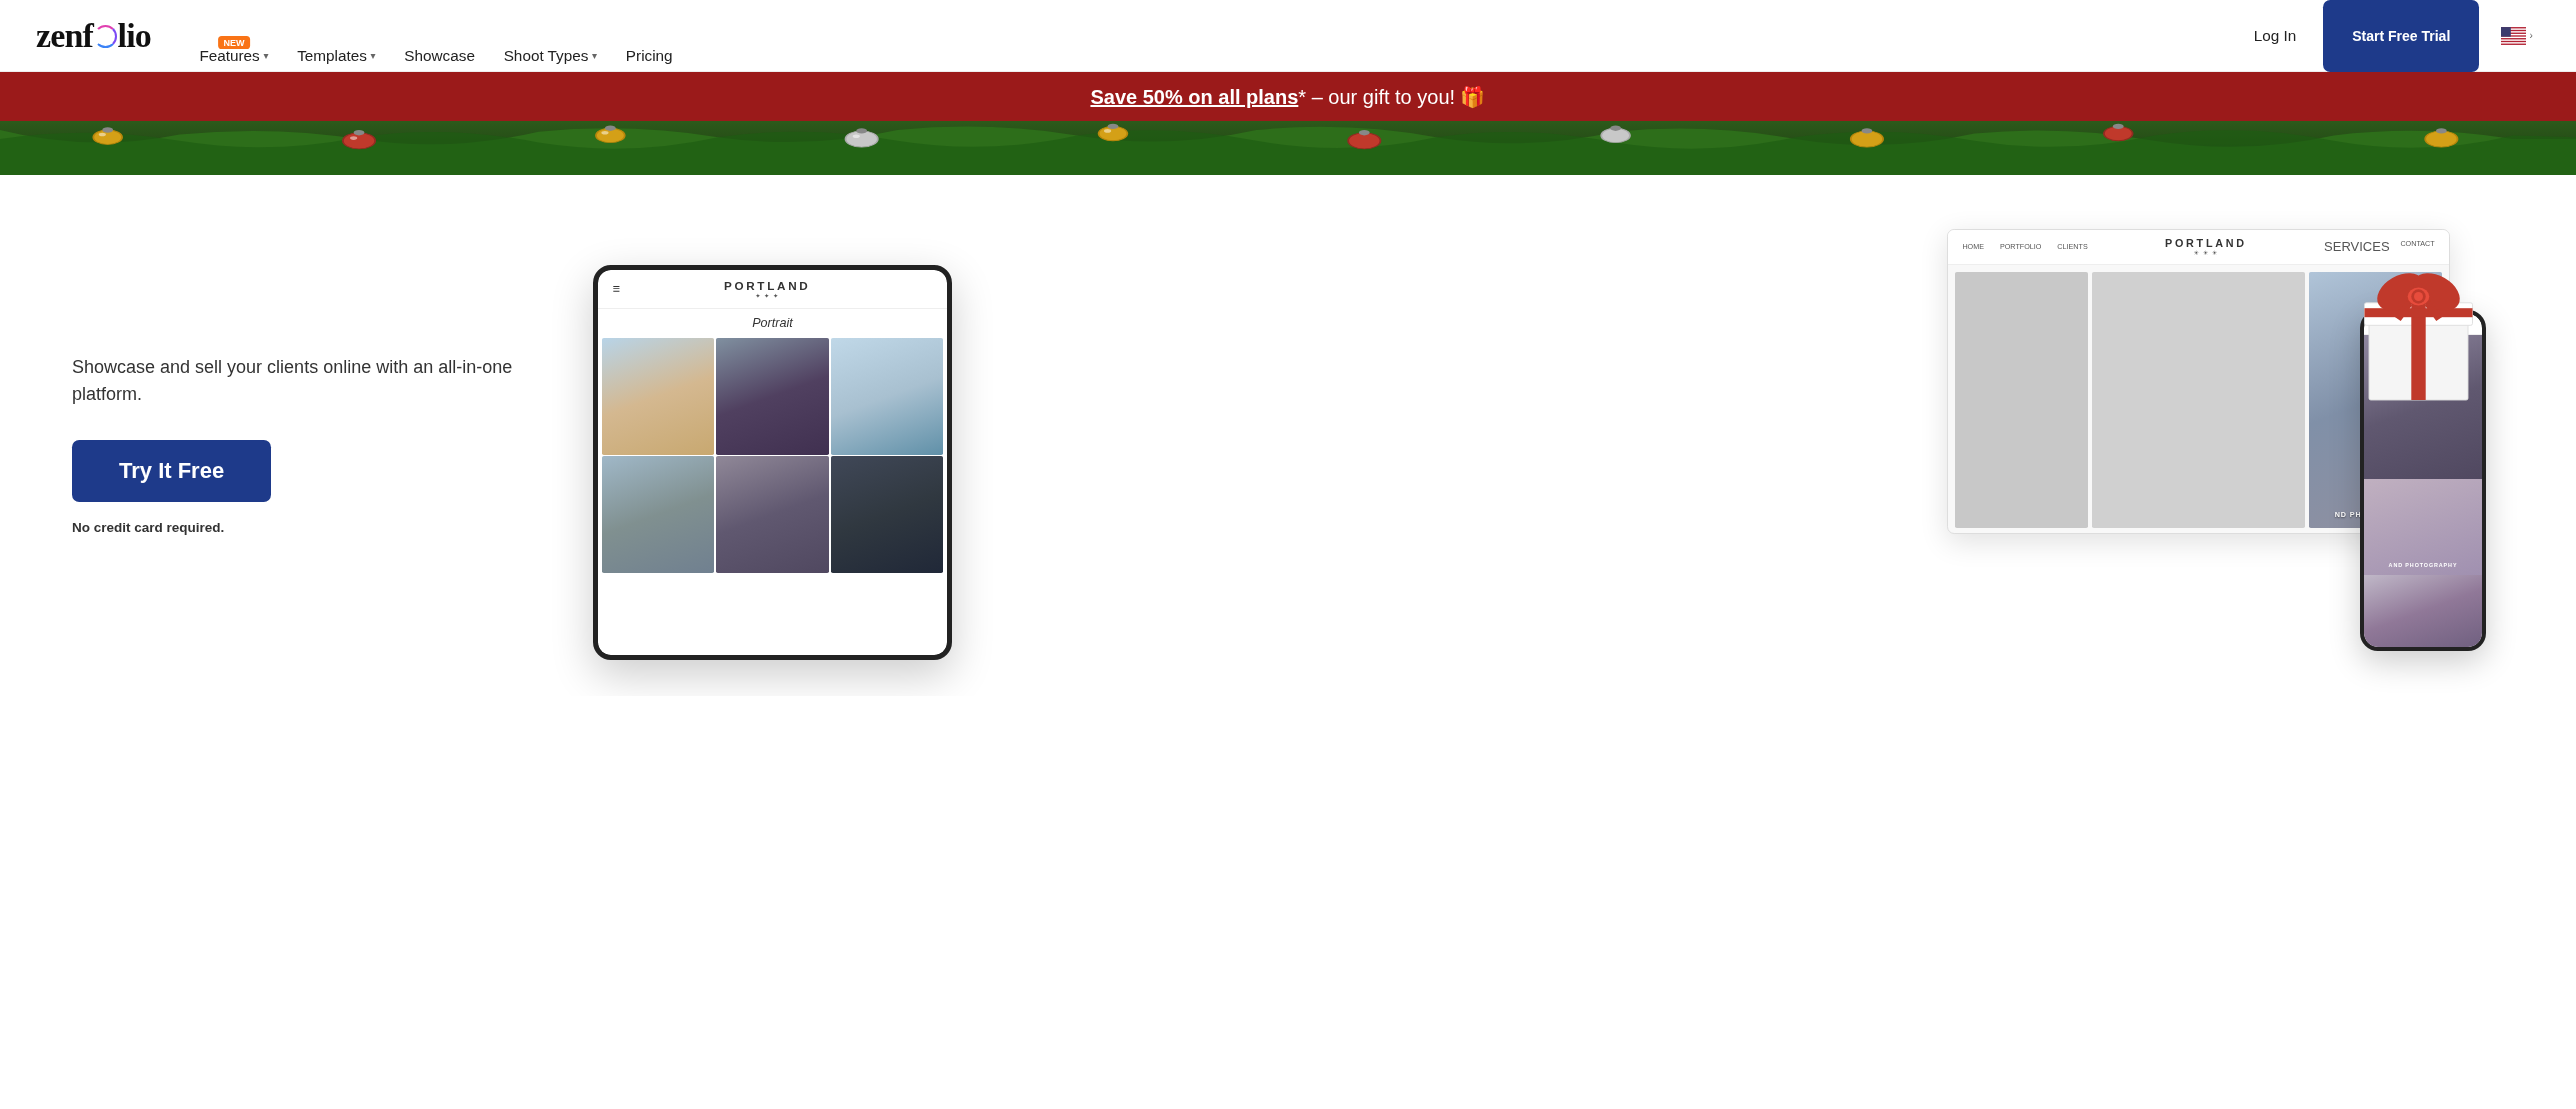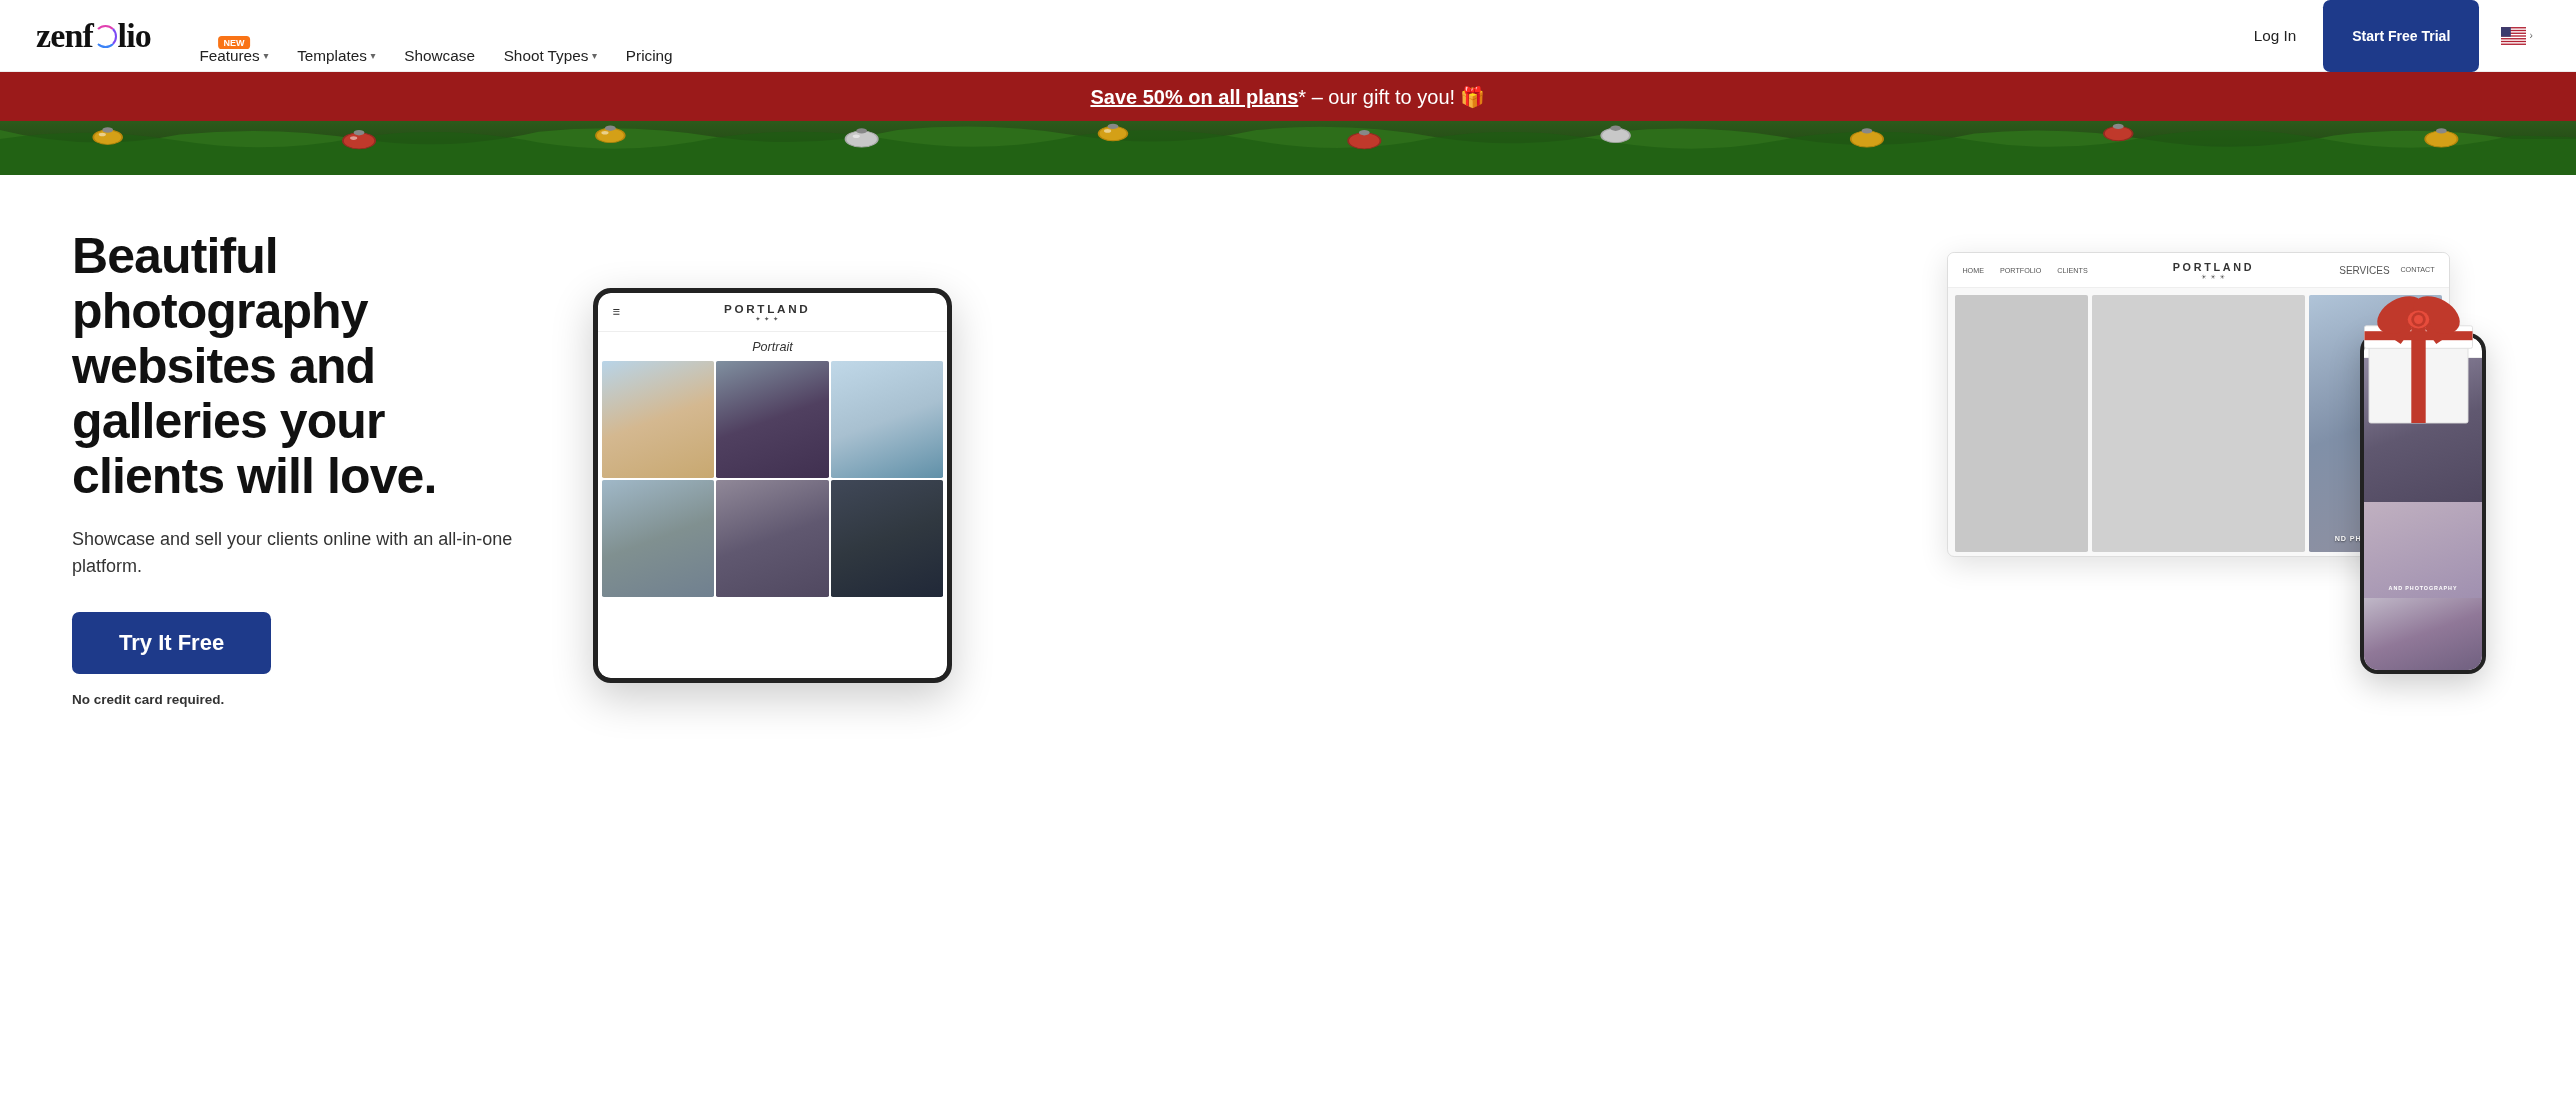--- a/index.html
+++ b/index.html
@@ -451,41 +451,40 @@
     <circle cx="57" cy="15" r="2" fill="rgba(255,255,255,0.5)"></circle>
     <circle cx="197" cy="19" r="2" fill="rgba(255,255,255,0.5)"></circle>
     <circle cx="337" cy="13" r="2" fill="rgba(255,255,255,0.5)"></circle>
     <circle cx="477" cy="17" r="2" fill="rgba(255,255,255,0.5)"></circle>
     <circle cx="617" cy="11" r="2" fill="rgba(255,255,255,0.5)"></circle>
   </svg>
 </div>
 
 <section class="hero">
   <div class="hero-text">
-    <h1 class="hero-heading">Beautiful photography websites and galleries your clients will love.</h1>
     <p class="hero-sub">Showcase and sell your clients online with an all-in-one platform.</p>
     <button class="btn-try">Try It Free</button>
     <div class="no-cc">No credit card required.</div>
   </div>
 
   <div class="hero-visuals">
 
     <div class="mockup-desktop">
       <div class="mockup-desktop-nav">
         <div style="display:flex;gap:16px;">
           <span style="font-size:7.2px;">HOME</span>
           <span style="font-size:7.2px;">PORTFOLIO</span>
           <span style="font-size:7.2px;">CLIENTS</span>
         </div>
         <div>
           <div style="font-size:10.8px;font-weight:700;letter-spacing:2.7px;text-align:center;color:#333;">PORTLAND</div>
           <div style="font-size:6.3px;letter-spacing:0.9px;text-align:center;color:#555;">☀ ☀ ☀</div>
         </div>
         <div style="display:flex;gap:10.8px;">
-          <span style="font-size:10px;text-align:right;">SERVICES</span>
+          <span style="font-size:13px;text-align:right;">SERVICES</span>
           <span style="font-size:7.2px;">CONTACT</span>
         </div>
       </div>
       <div style="display:flex;height:calc(100% - 32px);gap:3.6px;padding:7.2px;">
         <div style="flex:1;background:#c8c8c8;border-radius:1.8px;"></div>
         <div style="flex:1.6;background:#d0d0d0;border-radius:1.8px;"></div>
         <div style="flex:1;background:linear-gradient(160deg,#b0c4d8,#8090a8,#9090a0);border-radius:1.8px;overflow:hidden;position:relative;">
           <div style="position:absolute;bottom:9px;left:0;right:0;text-align:center;font-size:7.2px;font-weight:700;letter-spacing:0.9px;color:#fff;text-shadow:0 0.9px 1.8px rgba(0,0,0,0.5);">ND PHOTOGRAPHY</div>
         </div>
       </div>

